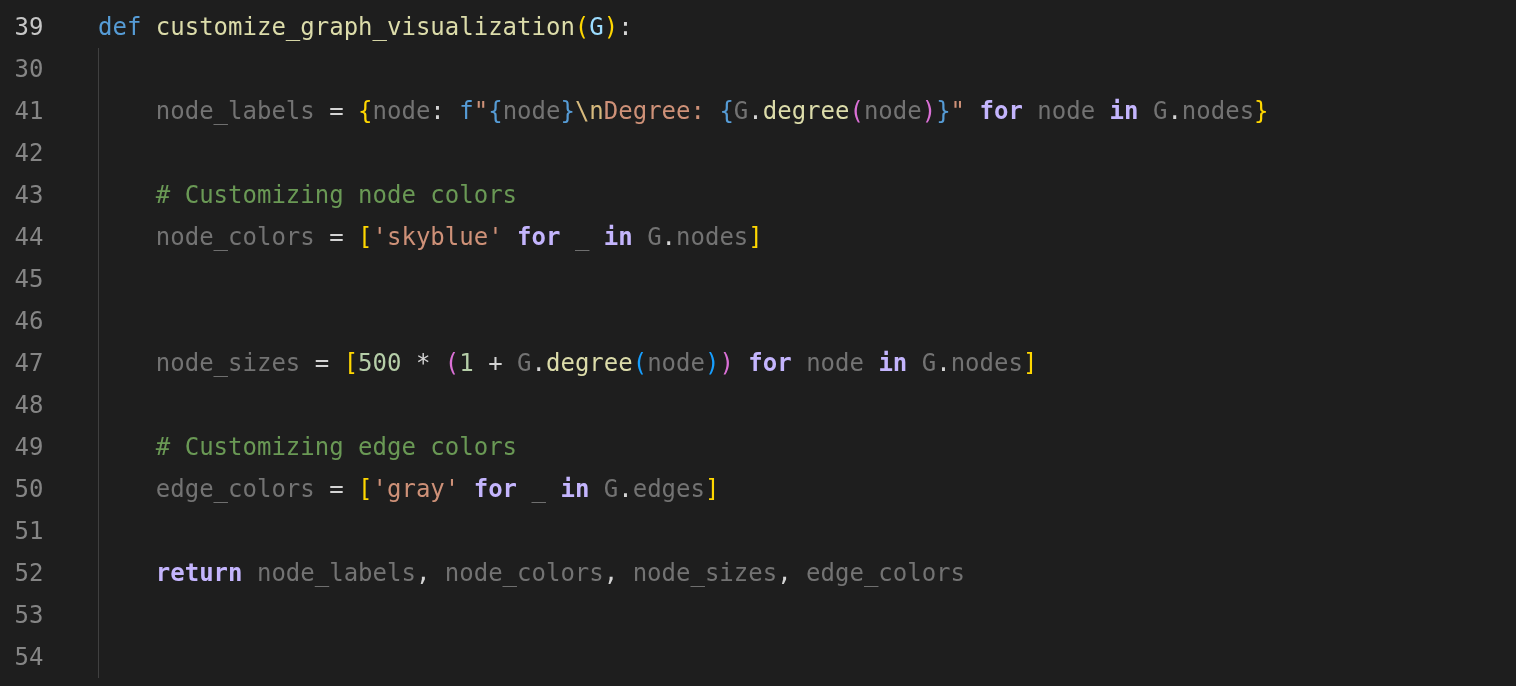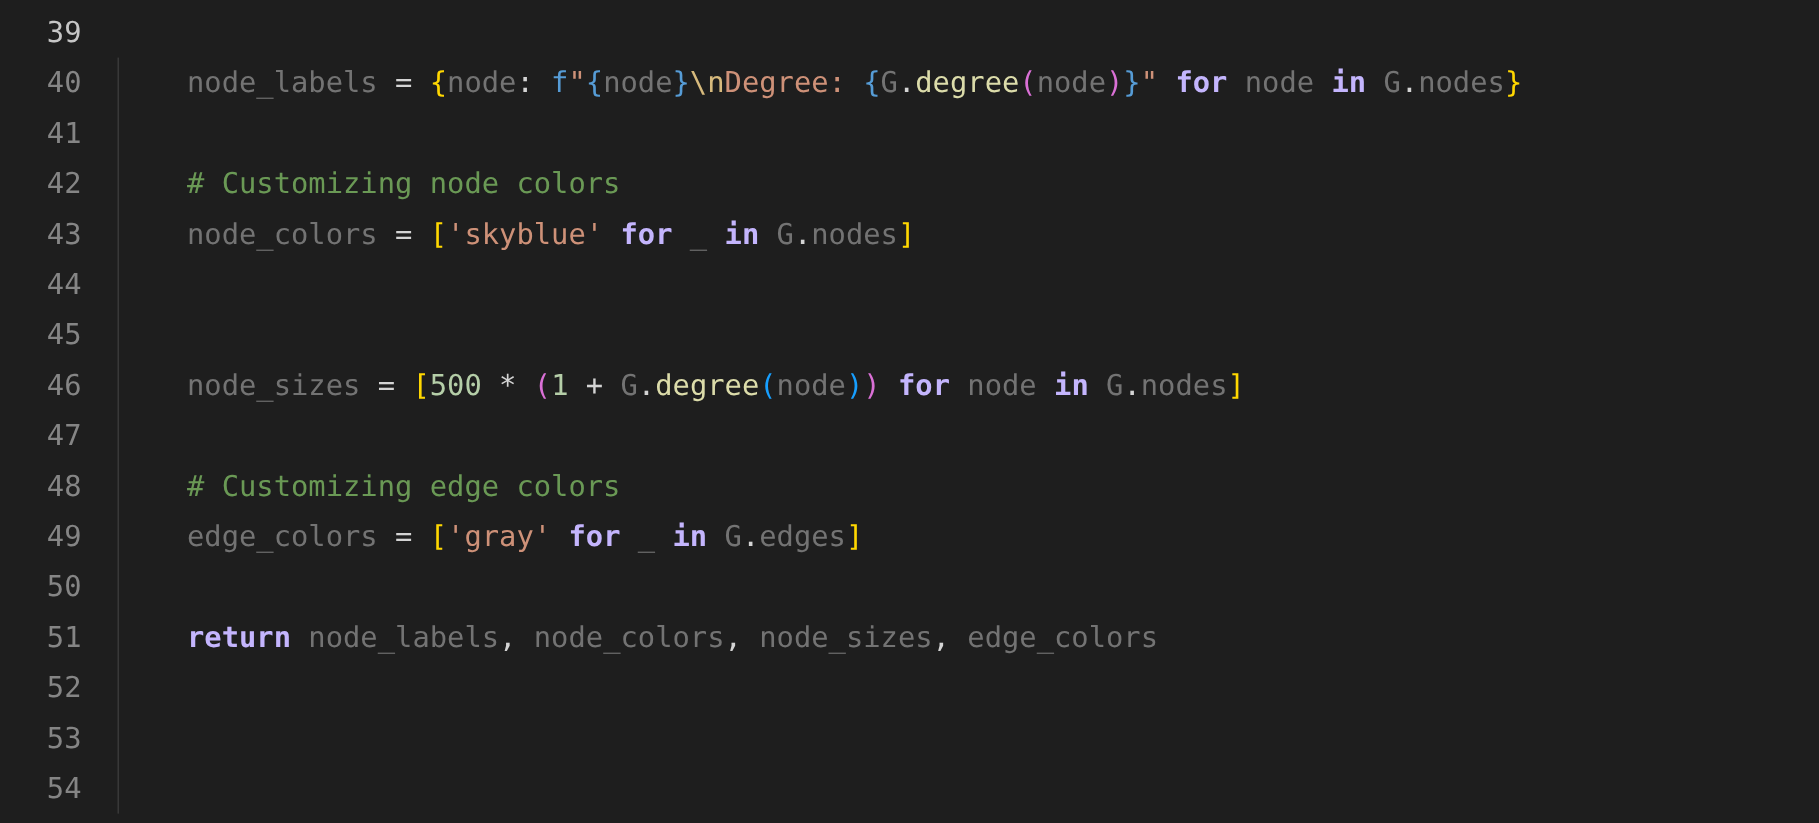--- a/index.html
+++ b/index.html
@@ -14,26 +14,25 @@
   }
   .editor {
     display: flex;
     width: 100%;
     height: 100%;
     background: #1e1e1e;
   }
   .gutter {
     width: 78px;
     flex-shrink: 0;
-    text-align: left;
+    text-align: center;
     color: #858585;
     padding-right: 20px;
     padding-top: 6px;
     user-select: none;
-    padding-left: 39px;
   }
   .gutter .ln {
     height: 42px;
   }
   .gutter .ln.current {
     color: #c6c6c6;
   }
   .code-col {
     position: relative;
     flex: 1;
@@ -73,38 +72,39 @@
   .tok-brace2    { color: #da70d6; }
   .tok-brace3    { color: #179fff; }
   .tok-escape    { color: #d7ba7d; }
 </style>
 </head>
 <body>
 
 <div class="editor">
   <div class="gutter" id="gutter">
       <div class="ln current">39</div>
-      <div class="ln">40</div>
+      <div class="ln">30</div>
       <div class="ln">41</div>
       <div class="ln">42</div>
       <div class="ln">43</div>
       <div class="ln">44</div>
       <div class="ln">45</div>
       <div class="ln">46</div>
       <div class="ln">47</div>
       <div class="ln">48</div>
       <div class="ln">49</div>
       <div class="ln">50</div>
       <div class="ln">51</div>
       <div class="ln">52</div>
       <div class="ln">53</div>
       <div class="ln">54</div>
     </div>
   <div class="code-col" id="code">
     <div class="indent-guide"></div>
+      <div class="code-line"><span class="tok-keyword">def</span><span class="tok-punct"> </span><span class="tok-funcname">customize_graph_visualization</span><span class="tok-brace1">(</span><span class="tok-param">G</span><span class="tok-brace1">)</span><span class="tok-punct">:</span></div>
       <div class="code-line"><span class="tok-punct">    </span></div>
       <div class="code-line"><span class="tok-punct">    </span><span class="tok-var">node_labels</span><span class="tok-punct"> = </span><span class="tok-brace1">{</span><span class="tok-var">node</span><span class="tok-punct">: </span><span class="tok-fbrace">f</span><span class="tok-string">"</span><span class="tok-fbrace">{</span><span class="tok-var">node</span><span class="tok-fbrace">}</span><span class="tok-escape">\n</span><span class="tok-string">Degree: </span><span class="tok-fbrace">{</span><span class="tok-var">G</span><span class="tok-punct">.</span><span class="tok-funcname">degree</span><span class="tok-brace2">(</span><span class="tok-var">node</span><span class="tok-brace2">)</span><span class="tok-fbrace">}</span><span class="tok-string">"</span><span class="tok-punct"> </span><span class="tok-control">for</span><span class="tok-punct"> </span><span class="tok-var">node</span><span class="tok-punct"> </span><span class="tok-control">in</span><span class="tok-punct"> </span><span class="tok-var">G</span><span class="tok-punct">.</span><span class="tok-var">nodes</span><span class="tok-brace1">}</span></div>
       <div class="code-line"></div>
       <div class="code-line"><span class="tok-punct">    </span><span class="tok-comment"># Customizing node colors</span></div>
       <div class="code-line"><span class="tok-punct">    </span><span class="tok-var">node_colors</span><span class="tok-punct"> = </span><span class="tok-brace1">[</span><span class="tok-string">'skyblue'</span><span class="tok-punct"> </span><span class="tok-control">for</span><span class="tok-punct"> </span><span class="tok-var">_</span><span class="tok-punct"> </span><span class="tok-control">in</span><span class="tok-punct"> </span><span class="tok-var">G</span><span class="tok-punct">.</span><span class="tok-var">nodes</span><span class="tok-brace1">]</span></div>
       <div class="code-line"></div>
       <div class="code-line"><span class="tok-punct">    </span></div>
       <div class="code-line"><span class="tok-punct">    </span><span class="tok-var">node_sizes</span><span class="tok-punct"> = </span><span class="tok-brace1">[</span><span class="tok-number">500</span><span class="tok-punct"> * </span><span class="tok-brace2">(</span><span class="tok-number">1</span><span class="tok-punct"> + </span><span class="tok-var">G</span><span class="tok-punct">.</span><span class="tok-funcname">degree</span><span class="tok-brace3">(</span><span class="tok-var">node</span><span class="tok-brace3">)</span><span class="tok-brace2">)</span><span class="tok-punct"> </span><span class="tok-control">for</span><span class="tok-punct"> </span><span class="tok-var">node</span><span class="tok-punct"> </span><span class="tok-control">in</span><span class="tok-punct"> </span><span class="tok-var">G</span><span class="tok-punct">.</span><span class="tok-var">nodes</span><span class="tok-brace1">]</span></div>
       <div class="code-line"></div>
       <div class="code-line"><span class="tok-punct">    </span><span class="tok-comment"># Customizing edge colors</span></div>

